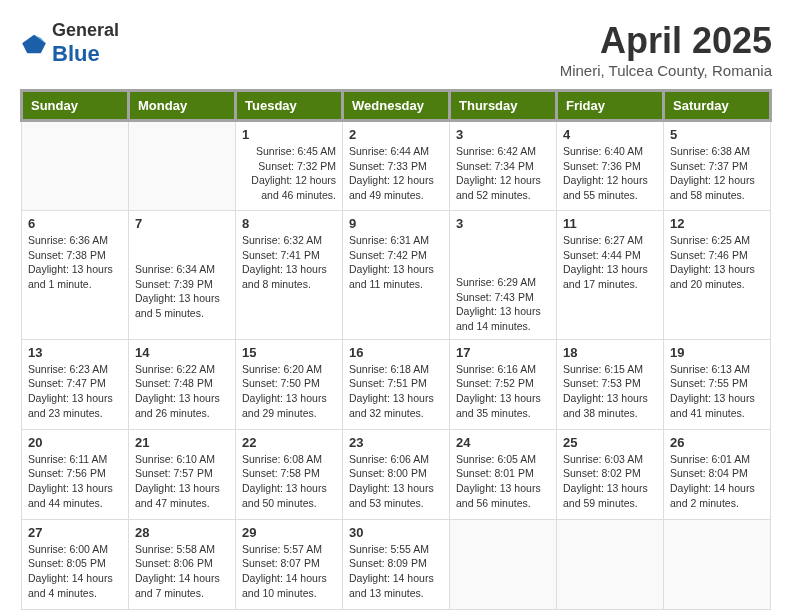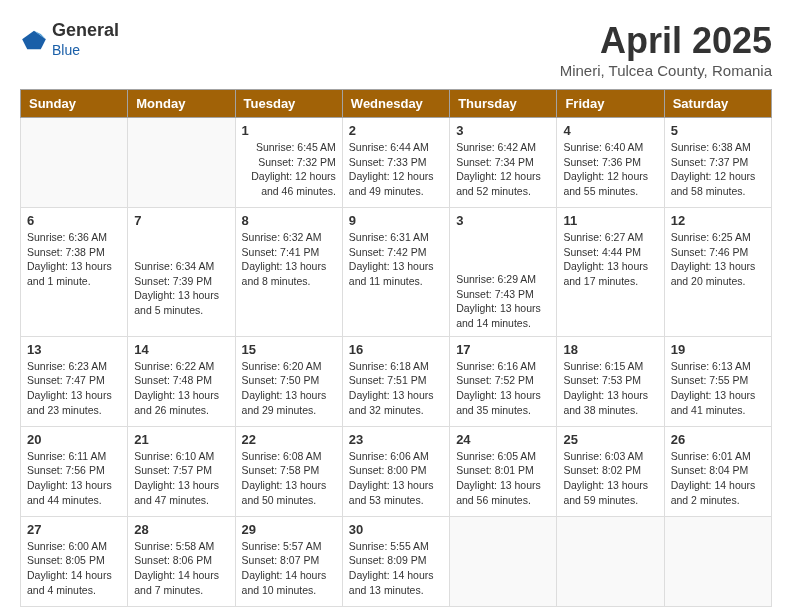--- a/index.html
+++ b/index.html
@@ -20,22 +20,22 @@
       display: flex;
       align-items: center;
       gap: 4px;
     }
     .logo-text-general {
       font-size: 18px;
       font-weight: bold;
       color: #333;
     }
     .logo-text-blue {
-      font-size: 14px;
-      font-weight: normal;
+      font-size: 22px;
+      font-weight: bold;
       color: #1a5fa8;
     }
     .logo-icon {
       width: 28px;
       height: 22px;
     }
     .title-area {
       text-align: right;
     }
     .month-title {
@@ -46,26 +46,26 @@
     .subtitle {
       font-size: 15px;
       color: #555;
     }
     .calendar {
       width: 100%;
       border-collapse: collapse;
       border: 1px solid #ccc;
     }
     .calendar th {
-      background-color: #a16207;
+      background-color: #4d7c0f;
       color: #fff;
       text-align: left;
       padding: 6px 8px;
       font-size: 13px;
-      border: 1px solid #a3a3a3;
+      border: 3px solid #a3a3a3;
     }
     .calendar td {
       vertical-align: top;
       padding: 5px 6px;
       border: 1px solid #ddd;
       font-size: 11px;
       color: #333;
       min-width: 100px;
       height: 90px;
       background: #fff;

